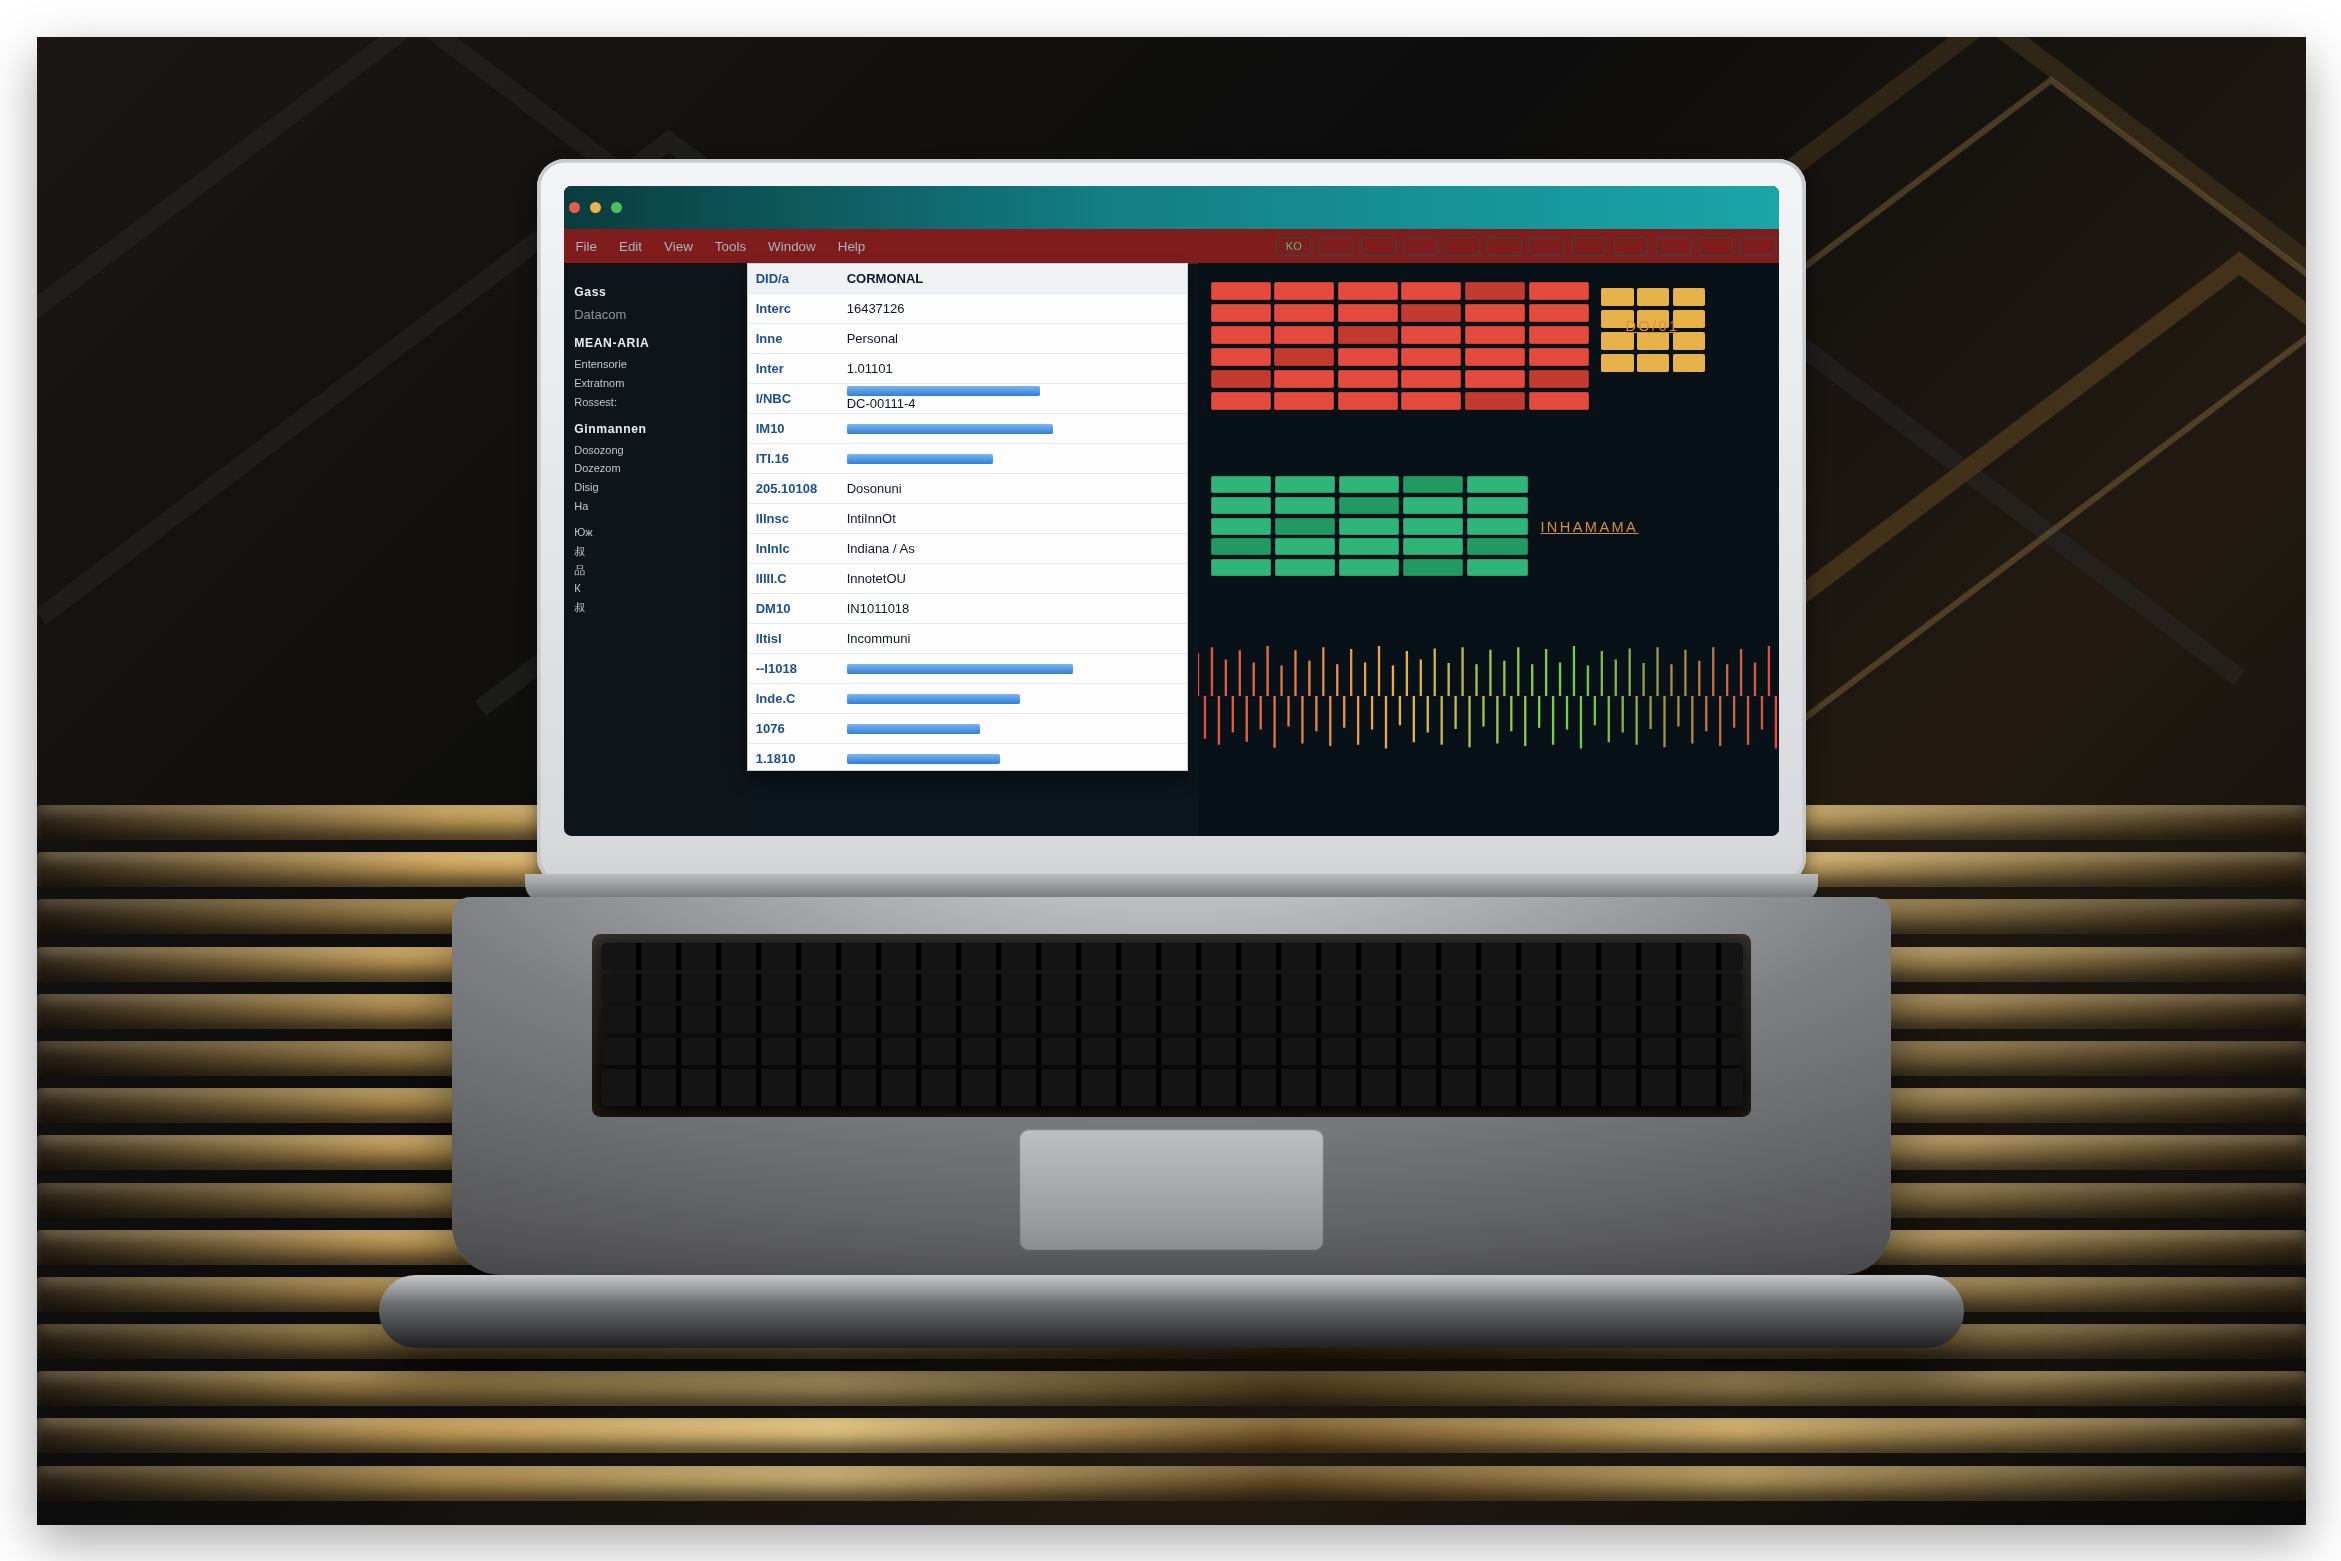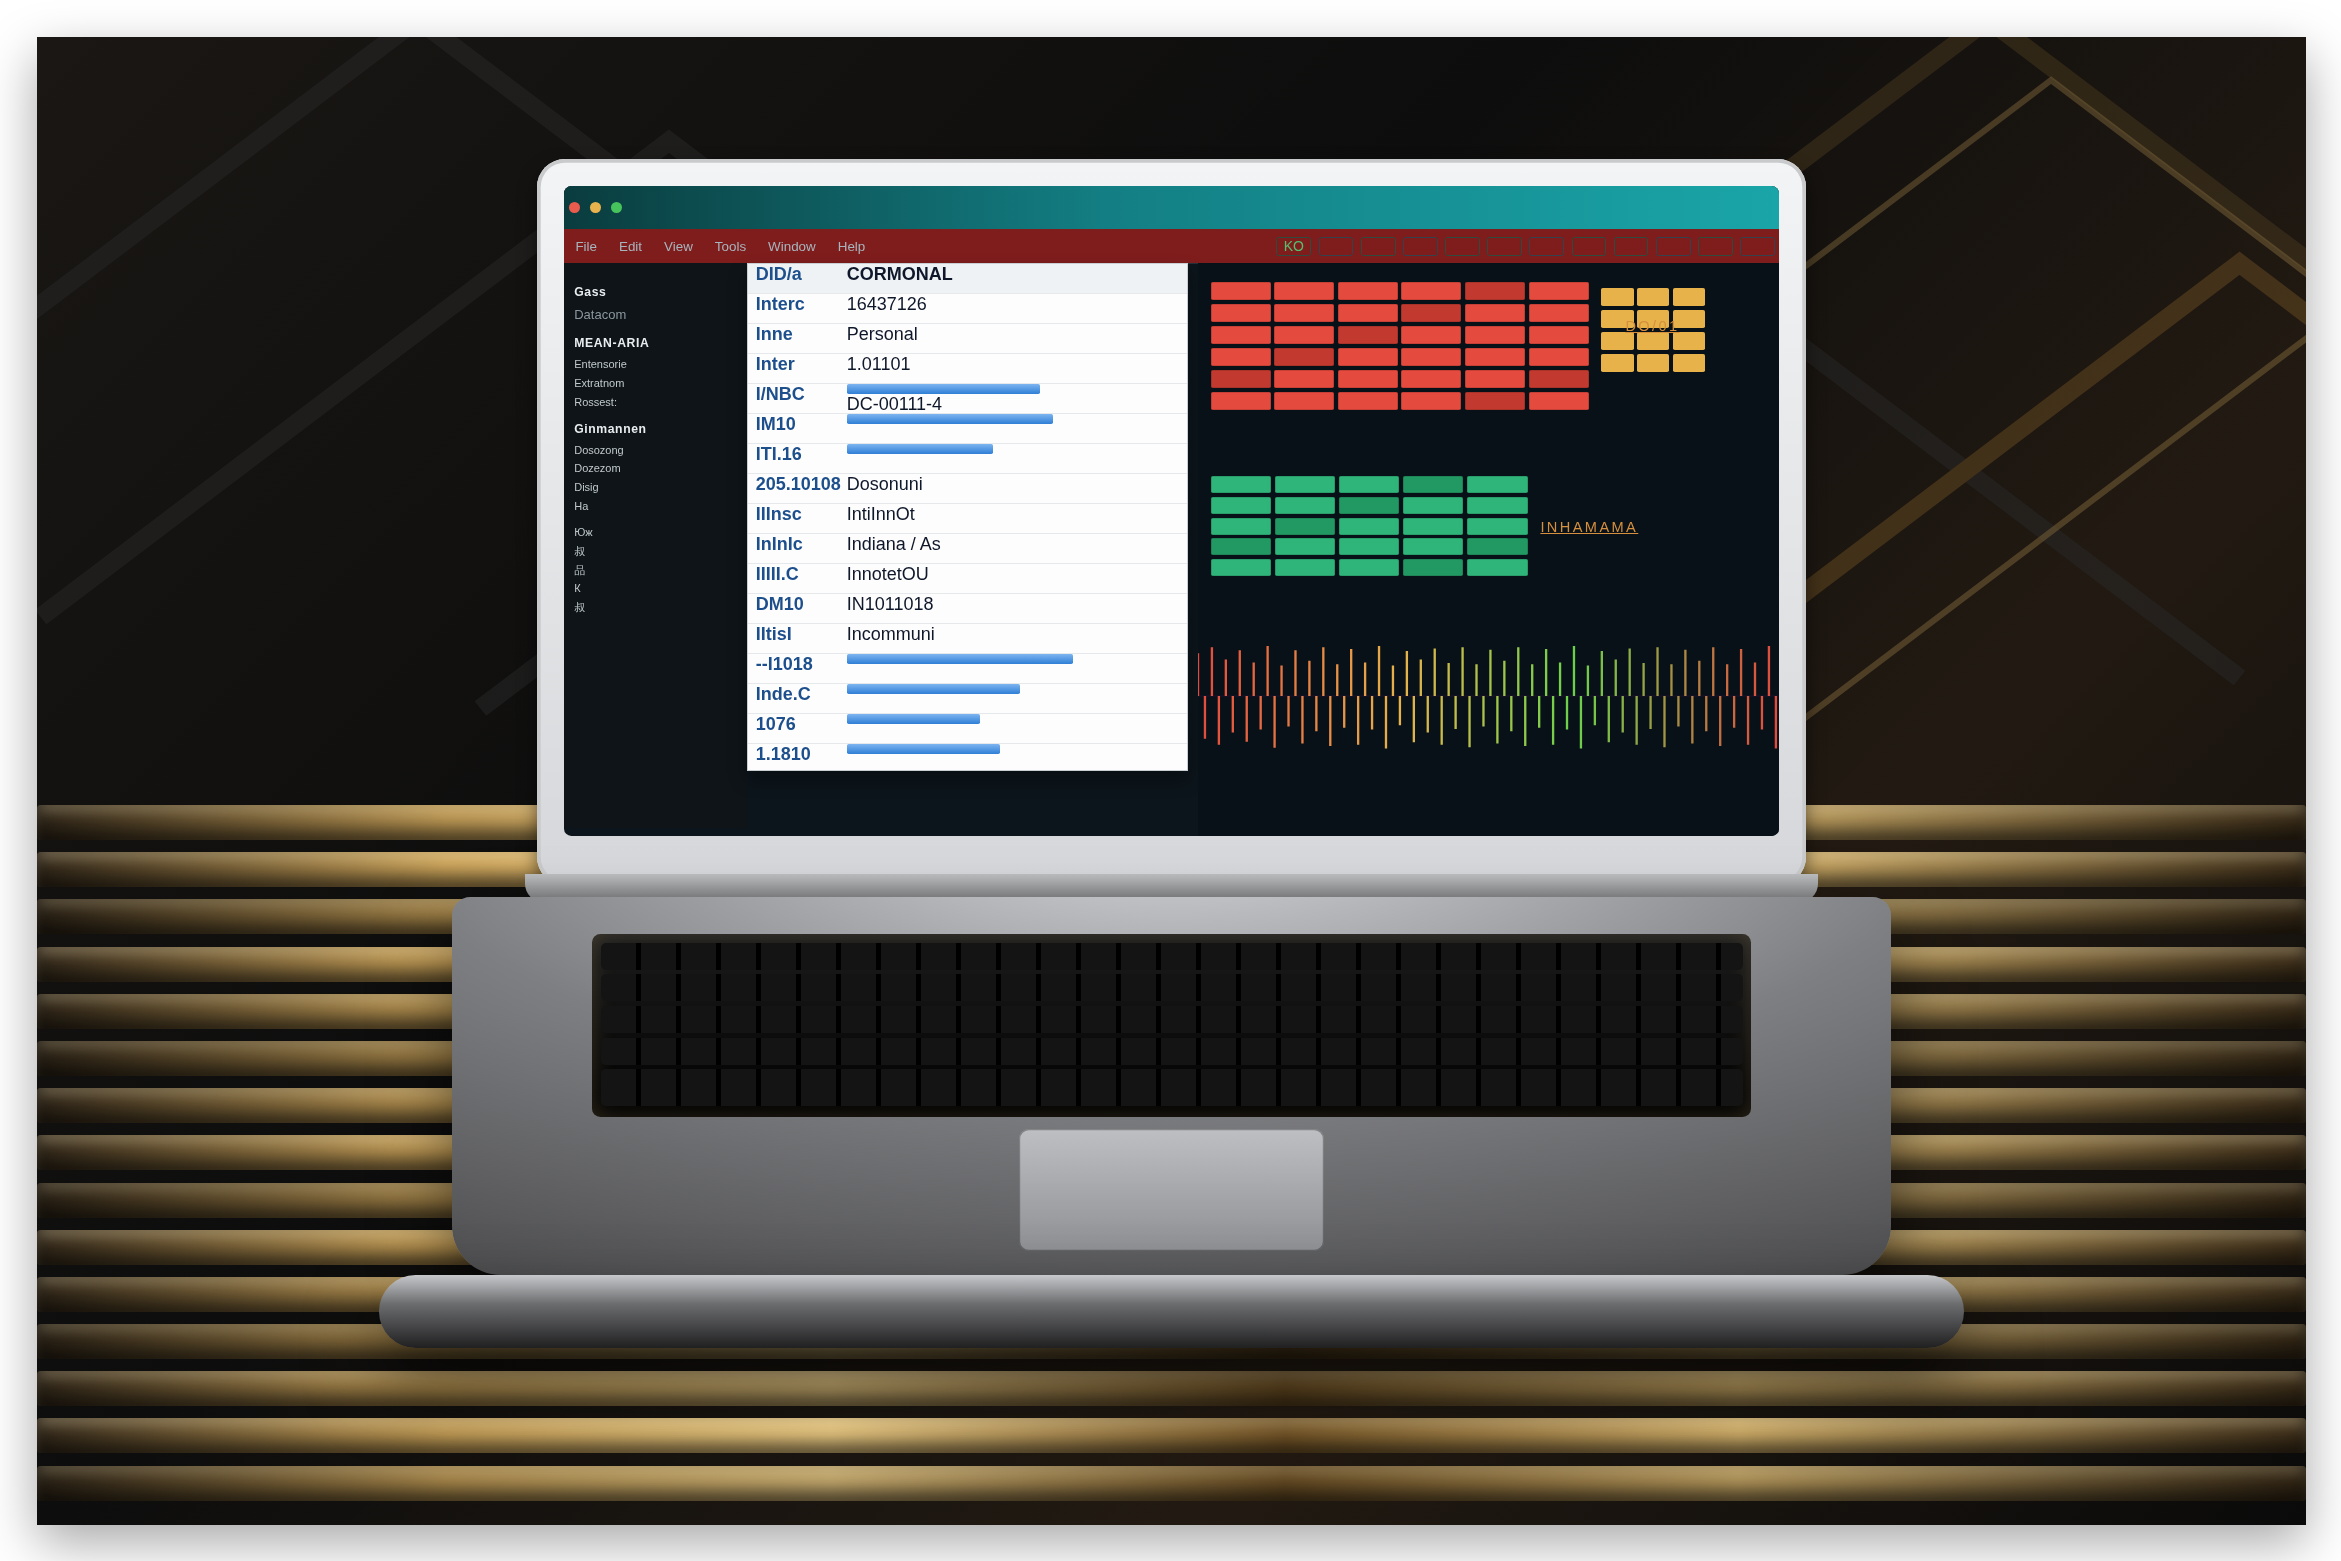--- a/index.html
+++ b/index.html
@@ -40,31 +40,31 @@
     background:linear-gradient(90deg,#0a3c3e 0%,#137f84 45%,#1aa5a8 100%);
     border-bottom:1.2px solid #0a2a30;display:flex;align-items:center;color:#cfe;}
   .dot{width:11px;height:11px;border-radius:50%;margin:0 4.9px;}
   .dot.r{background:#e95b4d}.dot.y{background:#e9b24d}.dot.g{background:#46c35a}
   .titlebar .title{margin-left:14.6px;font-size:17px;letter-spacing:1.8px;color:#bfeff0;}
   .menubar{position:absolute;left:0;right:0;top:43px;height:34px;background:#7f1d1d;
     display:flex;align-items:center;color:#a7b5bd;font-size:13.4px;border-bottom:1.2px solid #25313a;}
   .menubar span{margin:0 11px;white-space:nowrap;}
   .menubar .status{margin-left:auto;display:flex;align-items:center;}
   .menubar .chip{height:17px;min-width:23px;margin:0 3.7px;padding:0 4.9px;border:0.6px solid #2f4a3f;border-radius:2.4px;
-    color:#53c06f;font-size:14px;display:flex;align-items:center;justify-content:center;}
+    color:#53c06f;font-size:11px;display:flex;align-items:center;justify-content:center;}
   .menubar .chip.off{color:#7a8a90;border-color:#33424c;}
   .sidebar{position:absolute;left:0;top:77px;bottom:8px;width:183px;background:#0e1418;color:#cfd6da;
     padding:11px 9.8px;box-sizing:border-box;font-size:12.2px;line-height:1.6;overflow:hidden;}
   .sidebar .hd{font-weight:700;margin-top:8.5px;margin-bottom:2.4px;color:#e8edef;letter-spacing:0.6px;}
   .sidebar .sub{font-size:13px;color:#8b979e;}
   .sidebar .item{font-size:11px;color:#c1c9cd;margin:1.2px 0;white-space:nowrap;}
   .center{position:absolute;left:183px;top:77px;width:439px;height:506px;background:#fdfdfd;
     border:0.6px solid #c9ced2;box-shadow:0 8.5px 17px rgba(0,0,0,.35);overflow:hidden;}
-  .center .row{display:flex;height:29px;border-bottom:0.6px solid #e6e9eb;
-    font-size:18px;color:#2c3338;padding:0 7.3px;}
+  .center .row{display:flex;align-items:center;height:29px;border-bottom:0.6px solid #e6e9eb;
+    font-size:13px;color:#2c3338;padding:0 7.3px;}
   .center .row .k{width:91px;color:#1c4f8c;font-weight:700;}
   .center .row .v{flex:1;color:#0f172a;}
   .center .row.hdr{background:#eef2f5;font-weight:700;}
   .bar{height:9.8px;border-radius:1.8px;background:linear-gradient(180deg,#7db4f0,#2f7fd6);margin-right:6.1px;}
   .right{position:absolute;left:634px;right:0;top:77px;bottom:0;background:#081118;overflow:hidden;}
   .grid{position:absolute;display:grid;gap:3.7px;}
   .g1{left:12.2px;top:18.3px;width:378px;height:128px;grid-template-columns:repeat(6,1fr);grid-auto-rows:18.3px;}
   .g1 div{background:#e44a3d;border-radius:1.8px;box-shadow:inset 0 0 0 0.6px rgba(0,0,0,.25);}
   .g1 div:nth-child(5n){background:#c23a2f}
   .g1b{left:403px;top:24.4px;width:104px;height:91px;grid-template-columns:repeat(3,1fr);grid-auto-rows:18.3px;}

